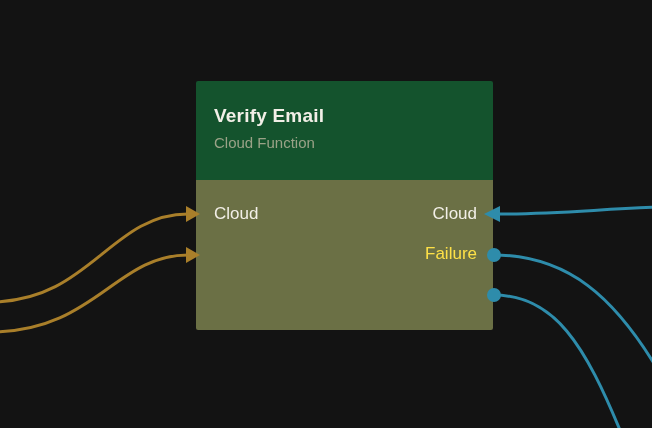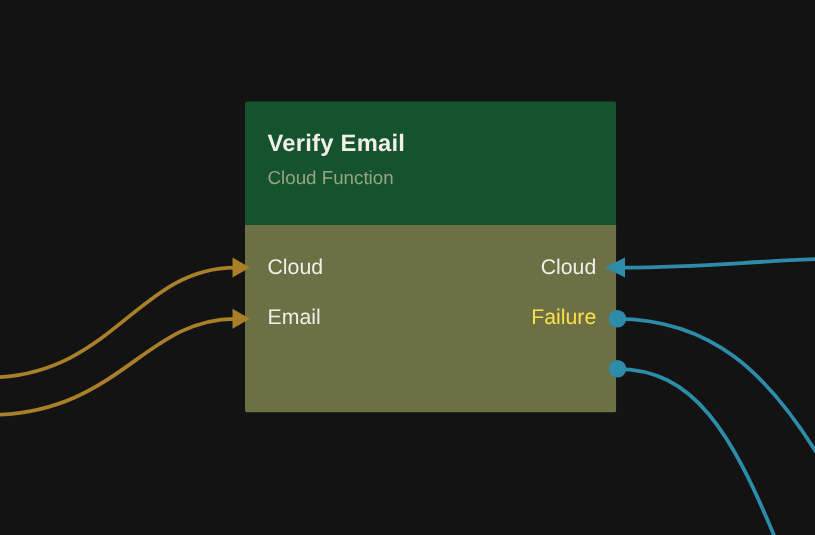--- a/index.html
+++ b/index.html
@@ -74,21 +74,20 @@
 <div class="canvas" style="background-color: rgb(19, 19, 19);">
 
   <div class="node-card">
     <div class="node-header" style="background-color: #14532d;">
       <div class="node-title" style="color: rgb(242, 239, 231);">Verify Email</div>
       <div class="node-subtitle" style="color: rgb(154, 162, 135);">Cloud Function</div>
     </div>
     <div class="node-body" style="background-color: rgb(107, 112, 69);">
       <div class="port-col left">
         <div class="port-row" style="color: rgb(242, 239, 231);">Cloud</div>
-        <div class="port-row" style="color: rgb(242, 239, 231);">Email</div>
       </div>
       <div class="port-col right">
         <div class="port-row" style="color: rgb(242, 239, 231);">Cloud</div>
         <div class="port-row" style="color: #fde047;">Failure</div>
       </div>
     </div>
   </div>
 
   <svg class="wires" viewBox="0 0 652 428">
 

